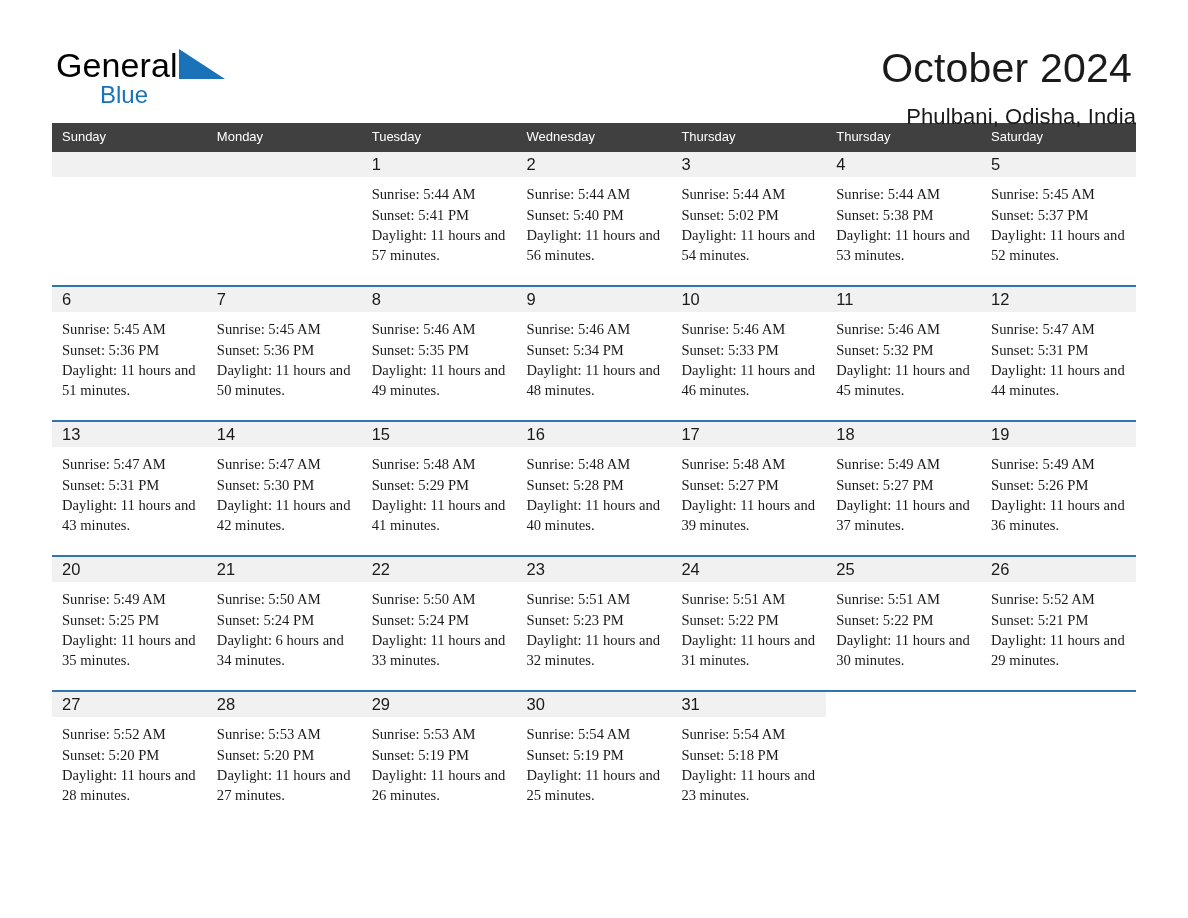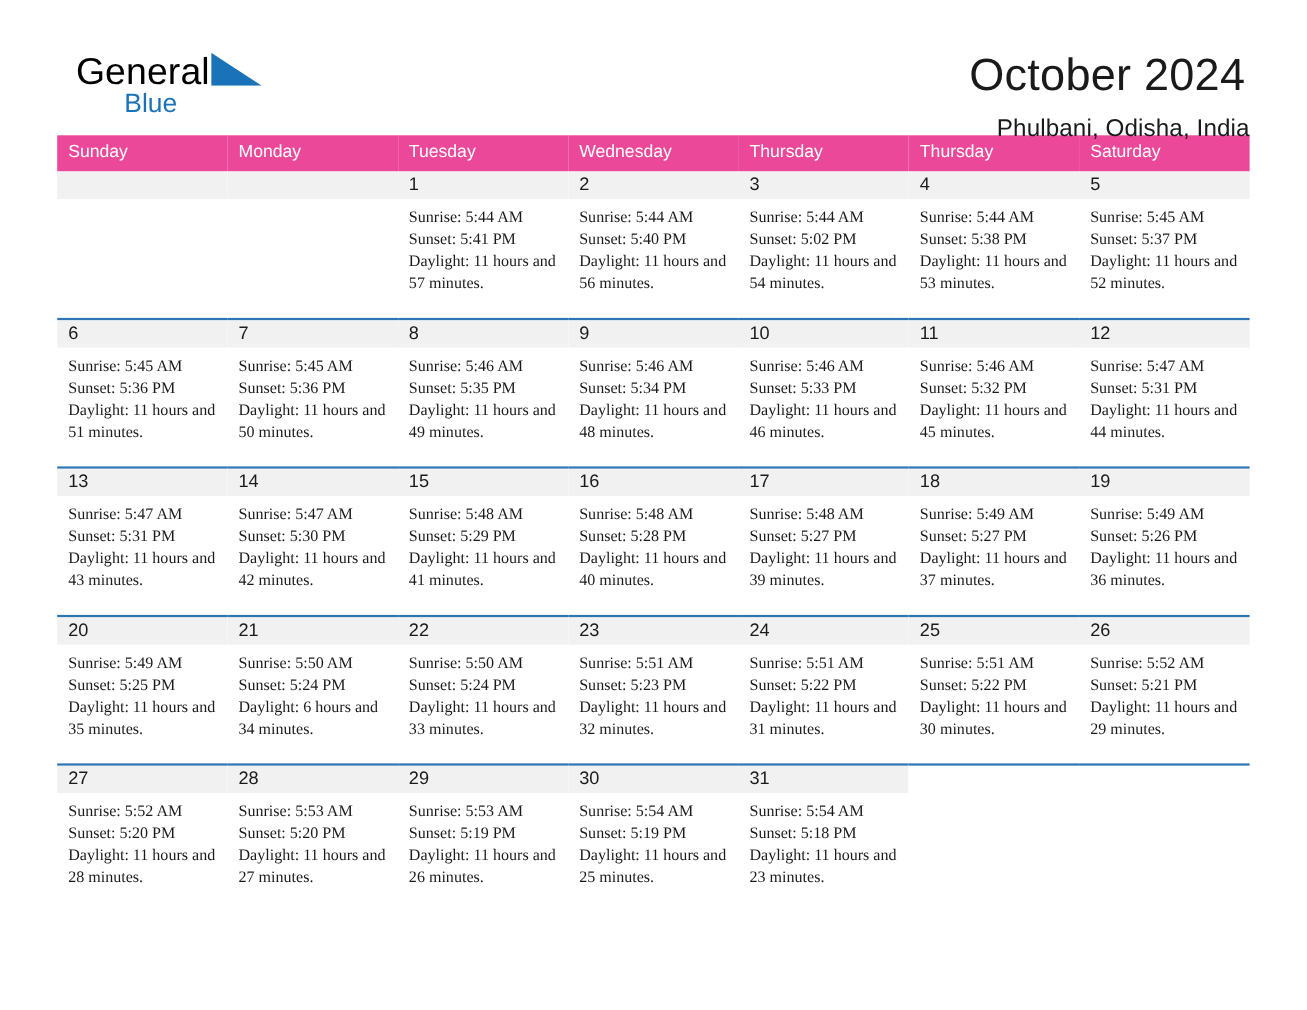--- a/index.html
+++ b/index.html
@@ -25,21 +25,21 @@
 
   
   .masthead {
     position: relative;
     height: 106px;
     padding-top: 44px;
     box-sizing: border-box;
   }
   .brand {
     position: absolute;
-    left: 17px;
+    left: 4px;
     top: 48px;
     line-height: 1;
     user-select: none;
   }
   .brand-row1 {
     position: relative;
     font-size: 34px;
     letter-spacing: 0.1px;
     color: #000000;
     font-family: "Liberation Sans", sans-serif;
@@ -78,24 +78,24 @@
   }
 
   
   .calendar {
     margin-top: 17px;
     width: 1084px;
     border-collapse: collapse;
     table-layout: fixed;
   }
   .calendar th {
-    background: #ec4899;
+    background: #404040;
     color: #ffffff;
     font-weight: normal;
-    font-size: 16px;
+    font-size: 13px;
     text-align: left;
     padding: 7px 0 8px 10px;
     line-height: 1.1;
     border: none;
   }
   .calendar td {
     vertical-align: top;
     padding: 0;
     border: none;
     background: #ffffff;

